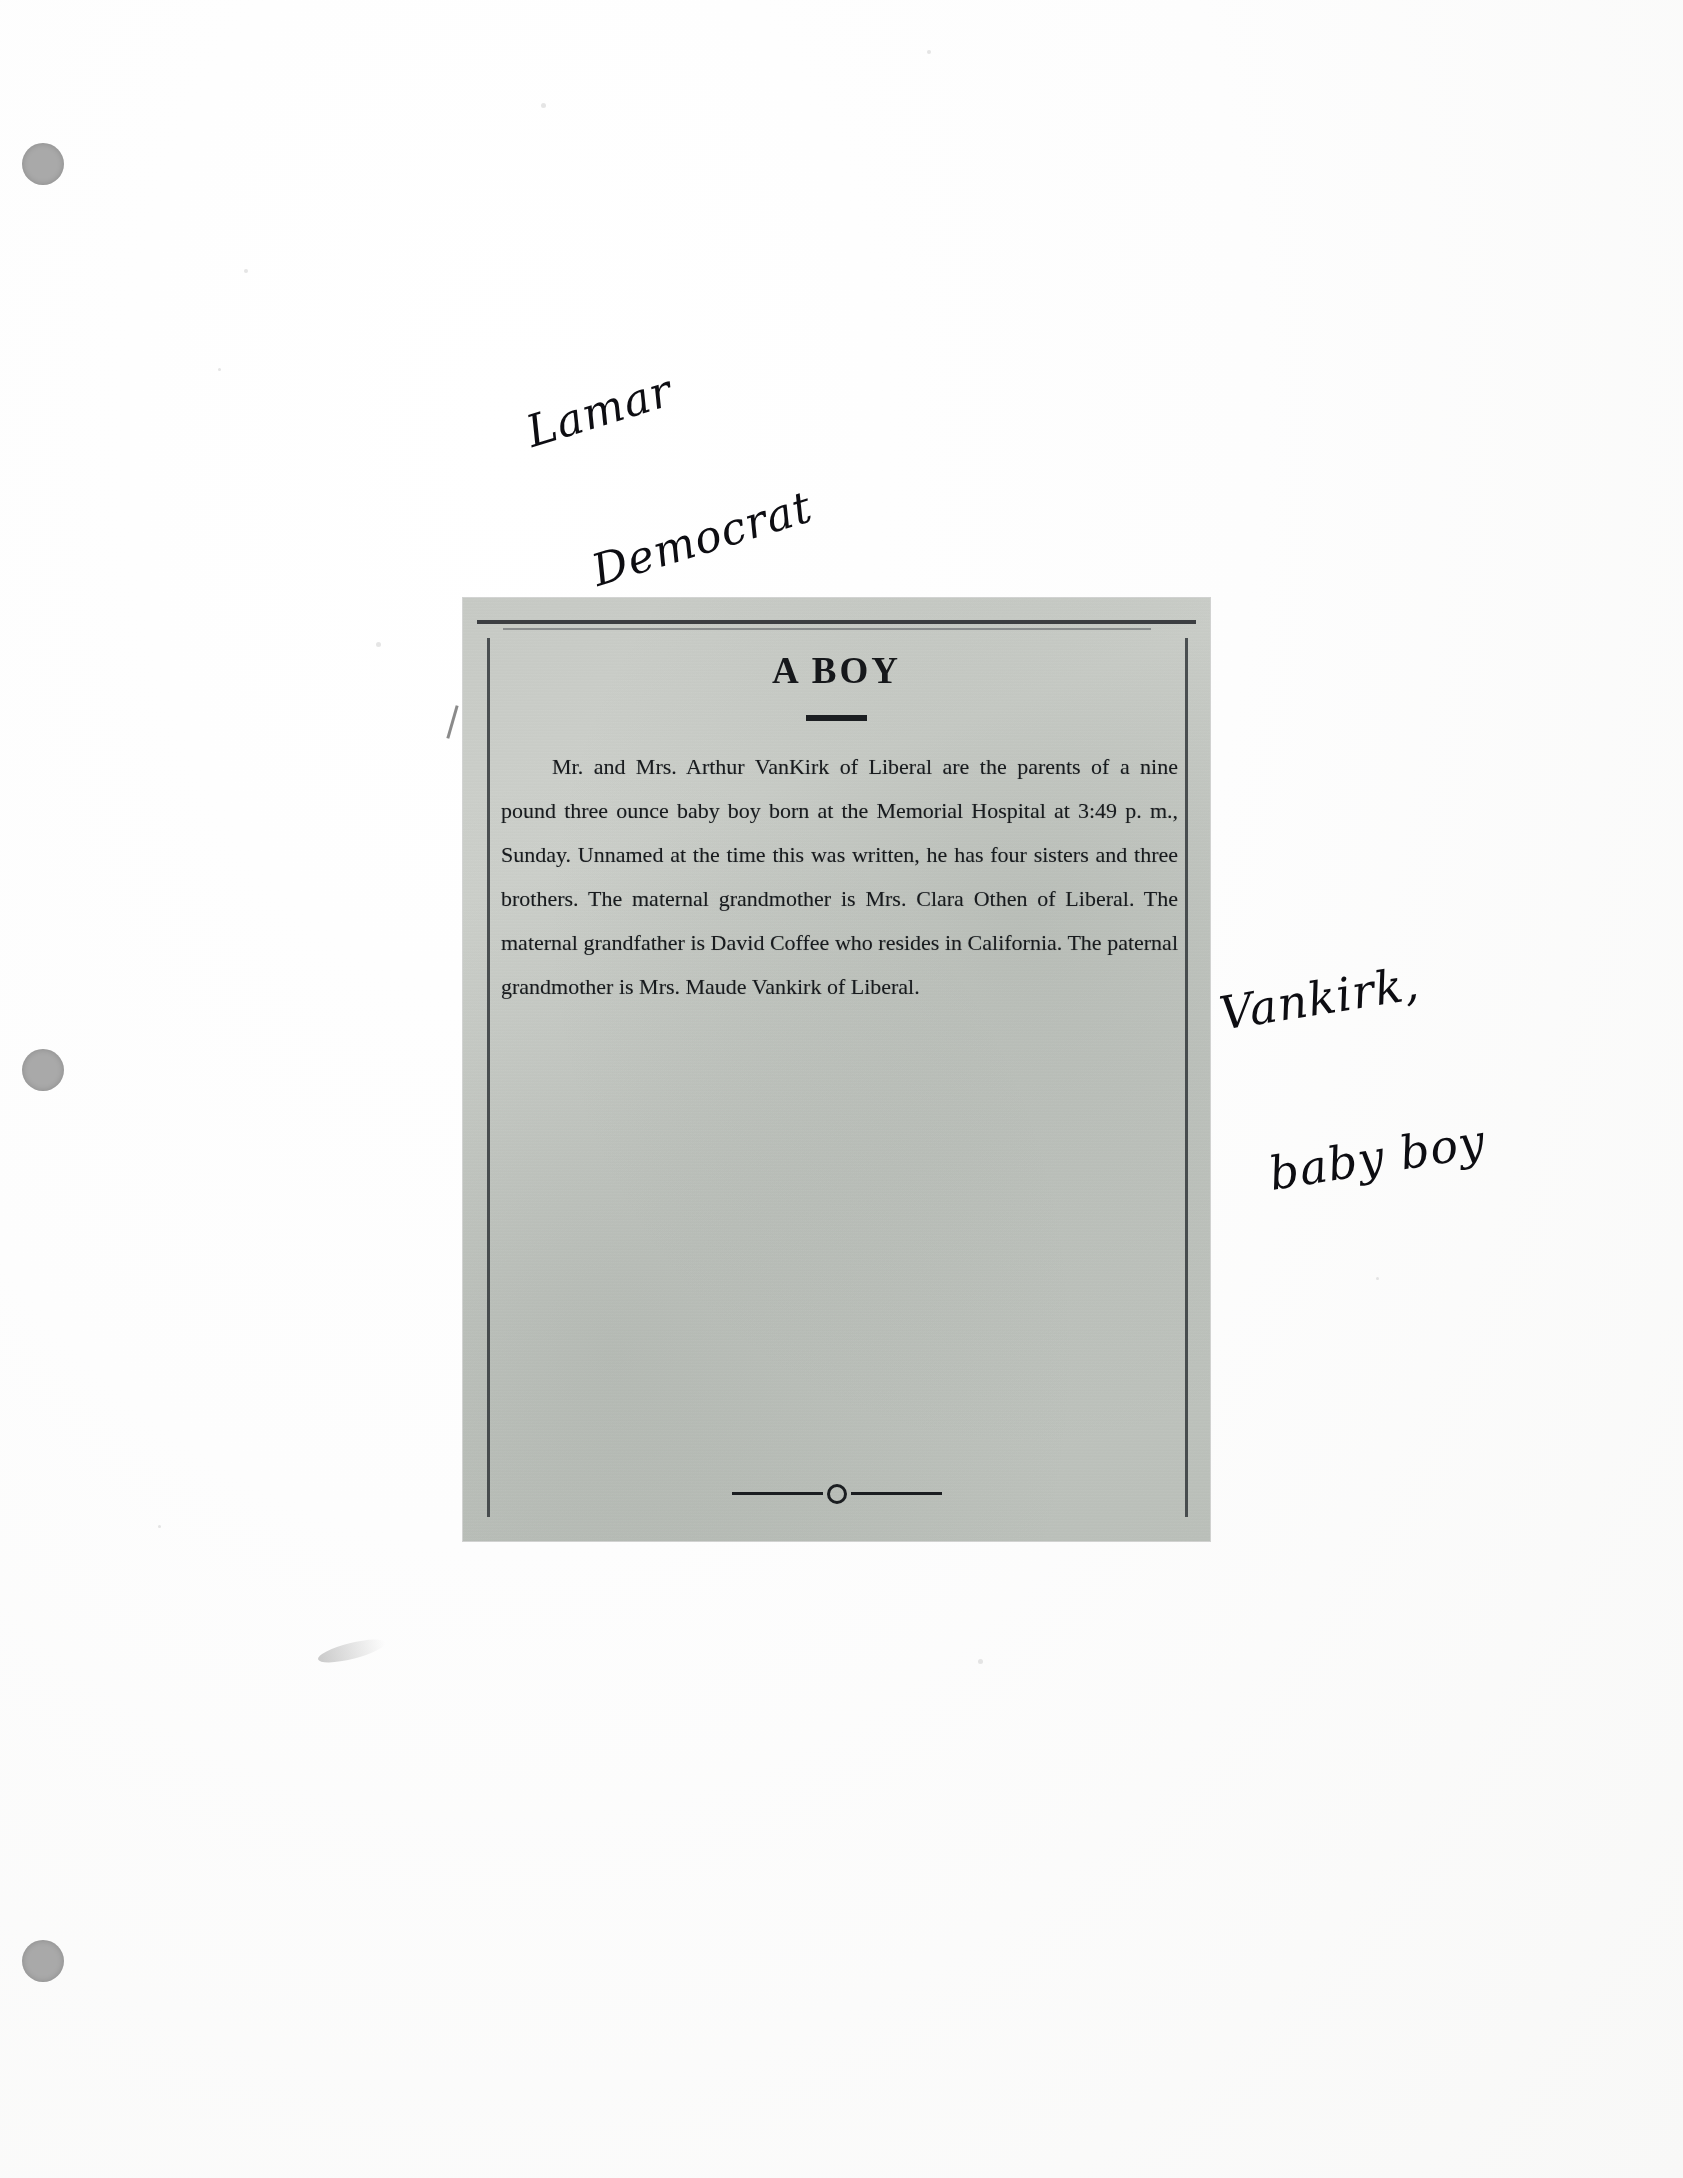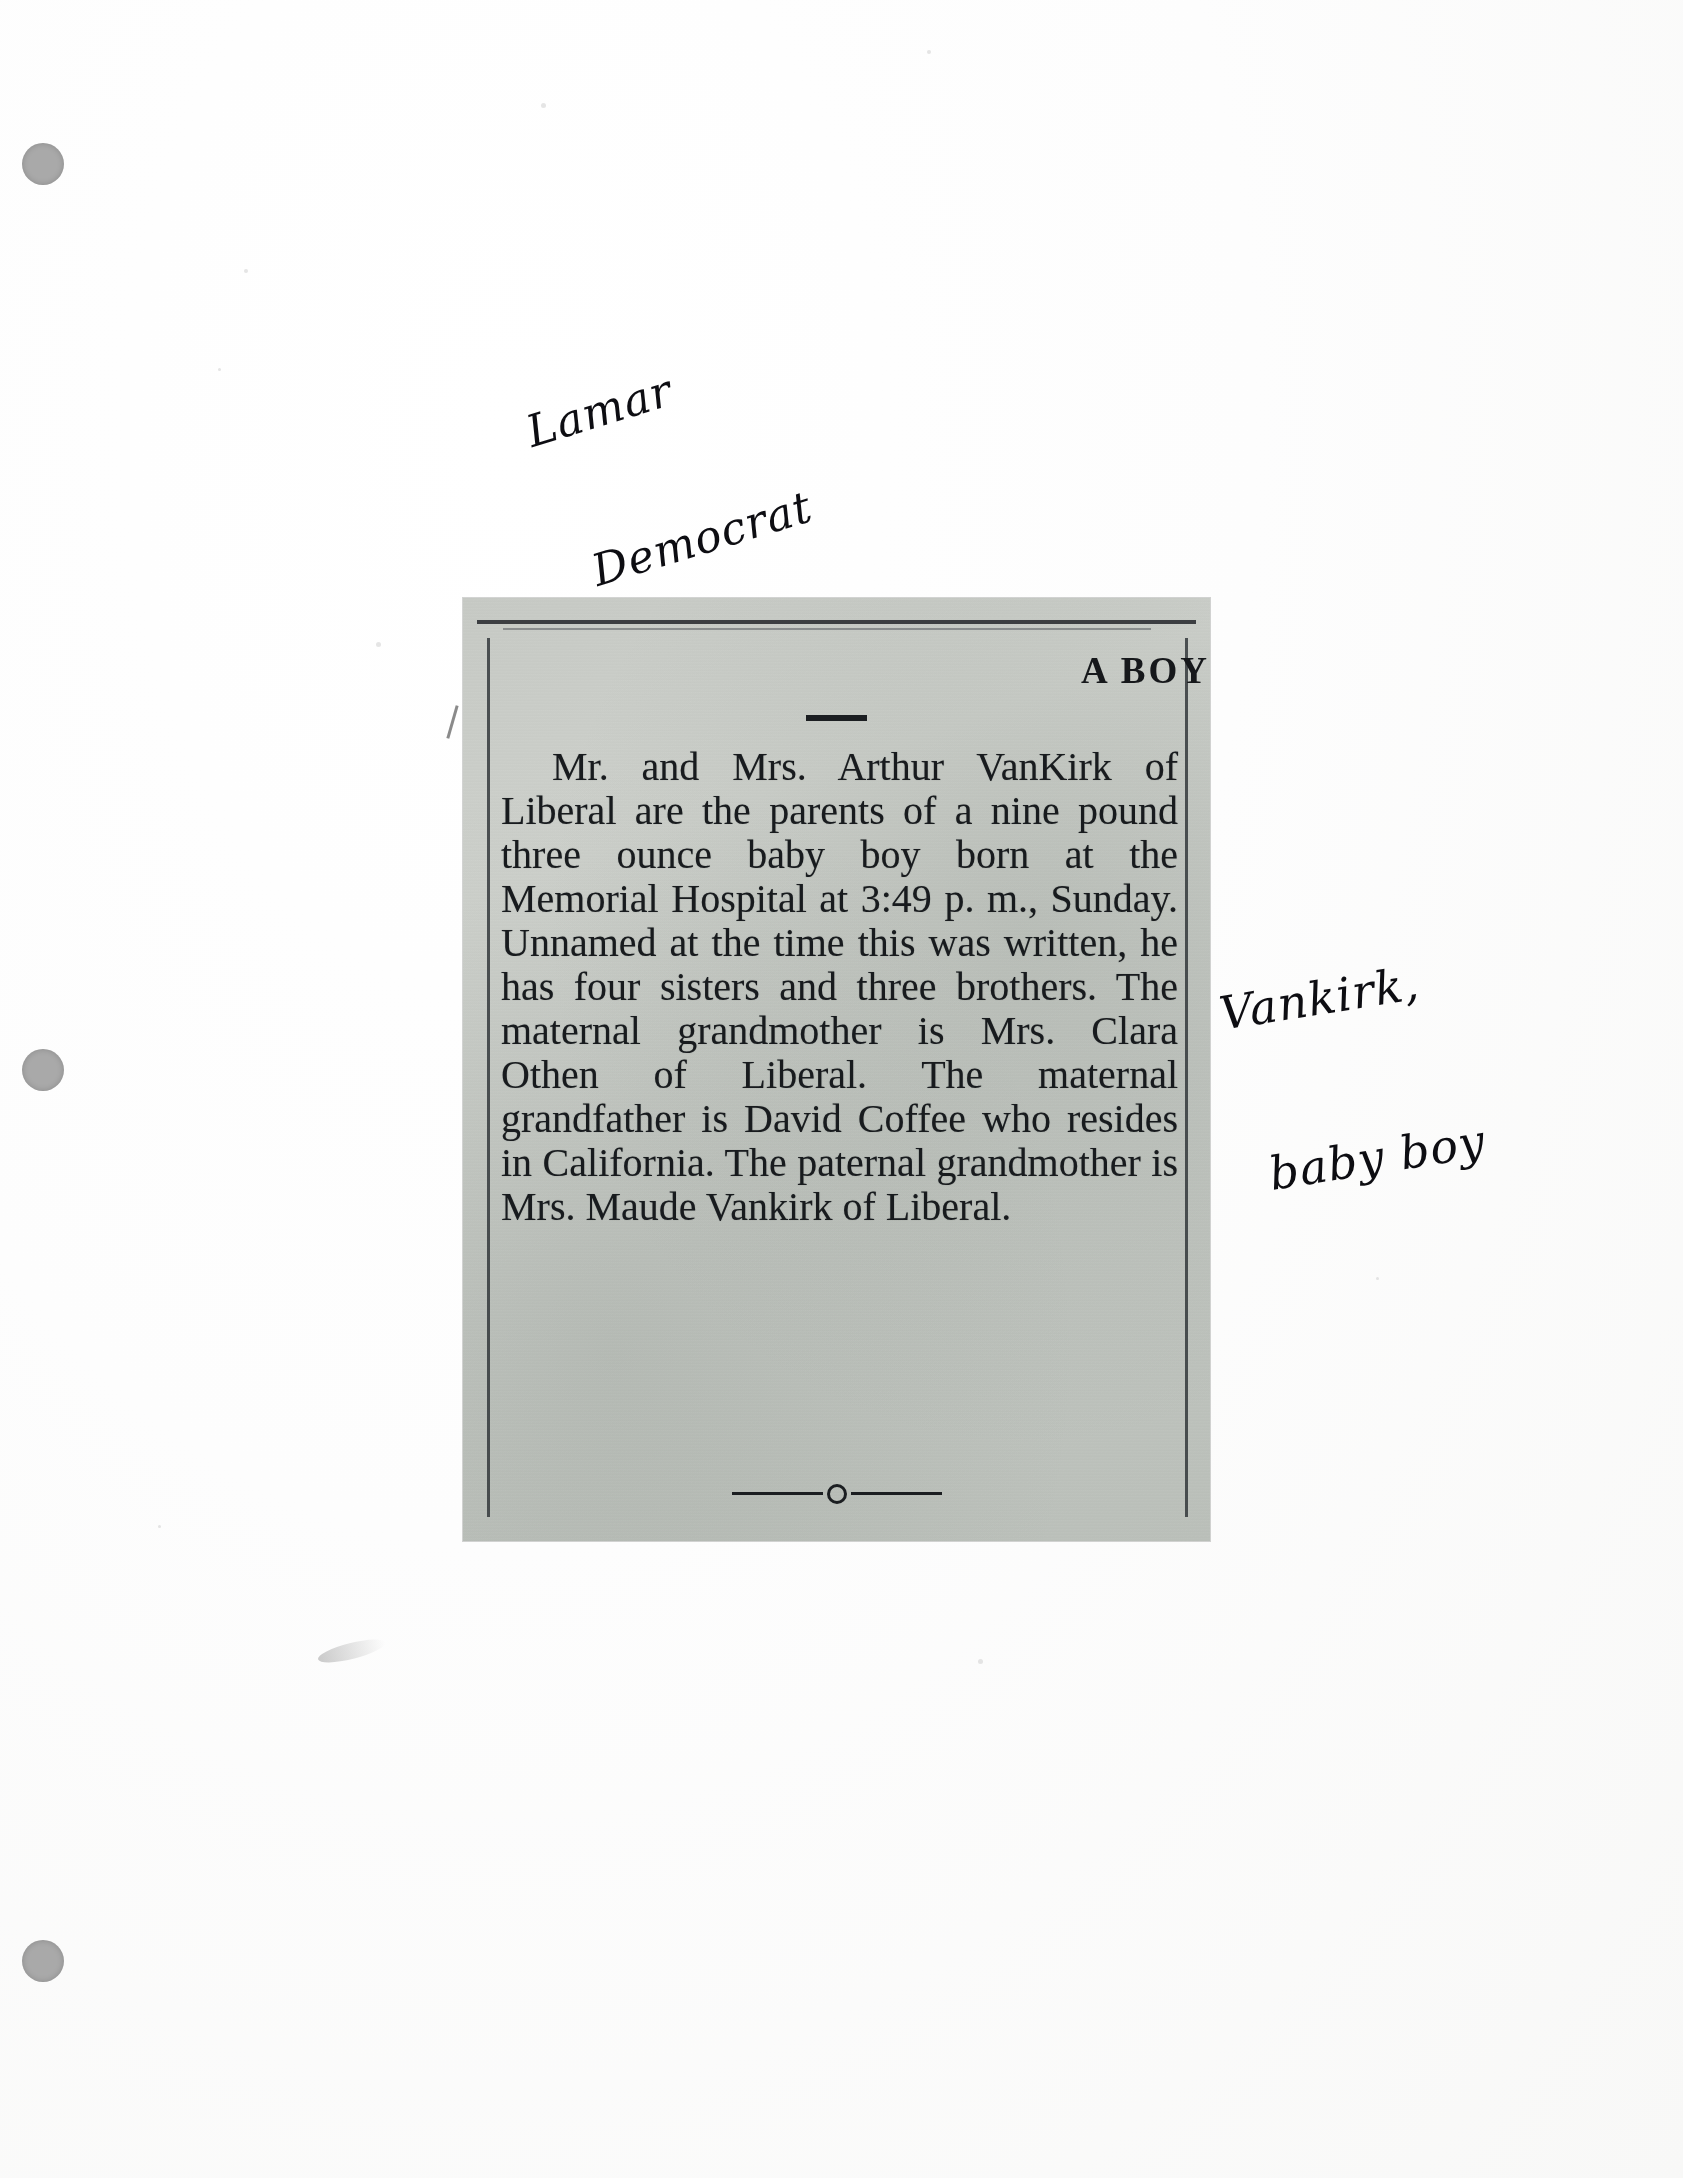--- a/index.html
+++ b/index.html
@@ -128,21 +128,21 @@
     opacity: .8;
   }
   .col-rule.left { left: 24px; }
   .col-rule.right { right: 22px; }
 
   .clip-headline {
     position: absolute;
     left: 0;
     right: 0;
     top: 51px;
-    text-align: right;
+    text-align: center;
     font-family: "Liberation Serif", serif;
     font-weight: 700;
     font-size: 37px;
     letter-spacing: 3px;
     color: #16181b;
   }
 
   .clip-divider {
     position: absolute;
     left: 50%;
@@ -152,21 +152,21 @@
     margin-left: -31px;
     background: #1b1e21;
   }
 
   .clip-body {
     position: absolute;
     left: 38px;
     right: 32px;
     top: 147px;
     font-family: "Liberation Serif", serif;
-    font-size: 40px;
+    font-size: 22px;
     line-height: 44px;
     color: #181b1e;
     text-align: justify;
     text-indent: 51px;
     text-shadow: 0 0 1px rgba(40,45,50,.35);
   }
 
   .clip-endmark {
     position: absolute;
     left: 0;

